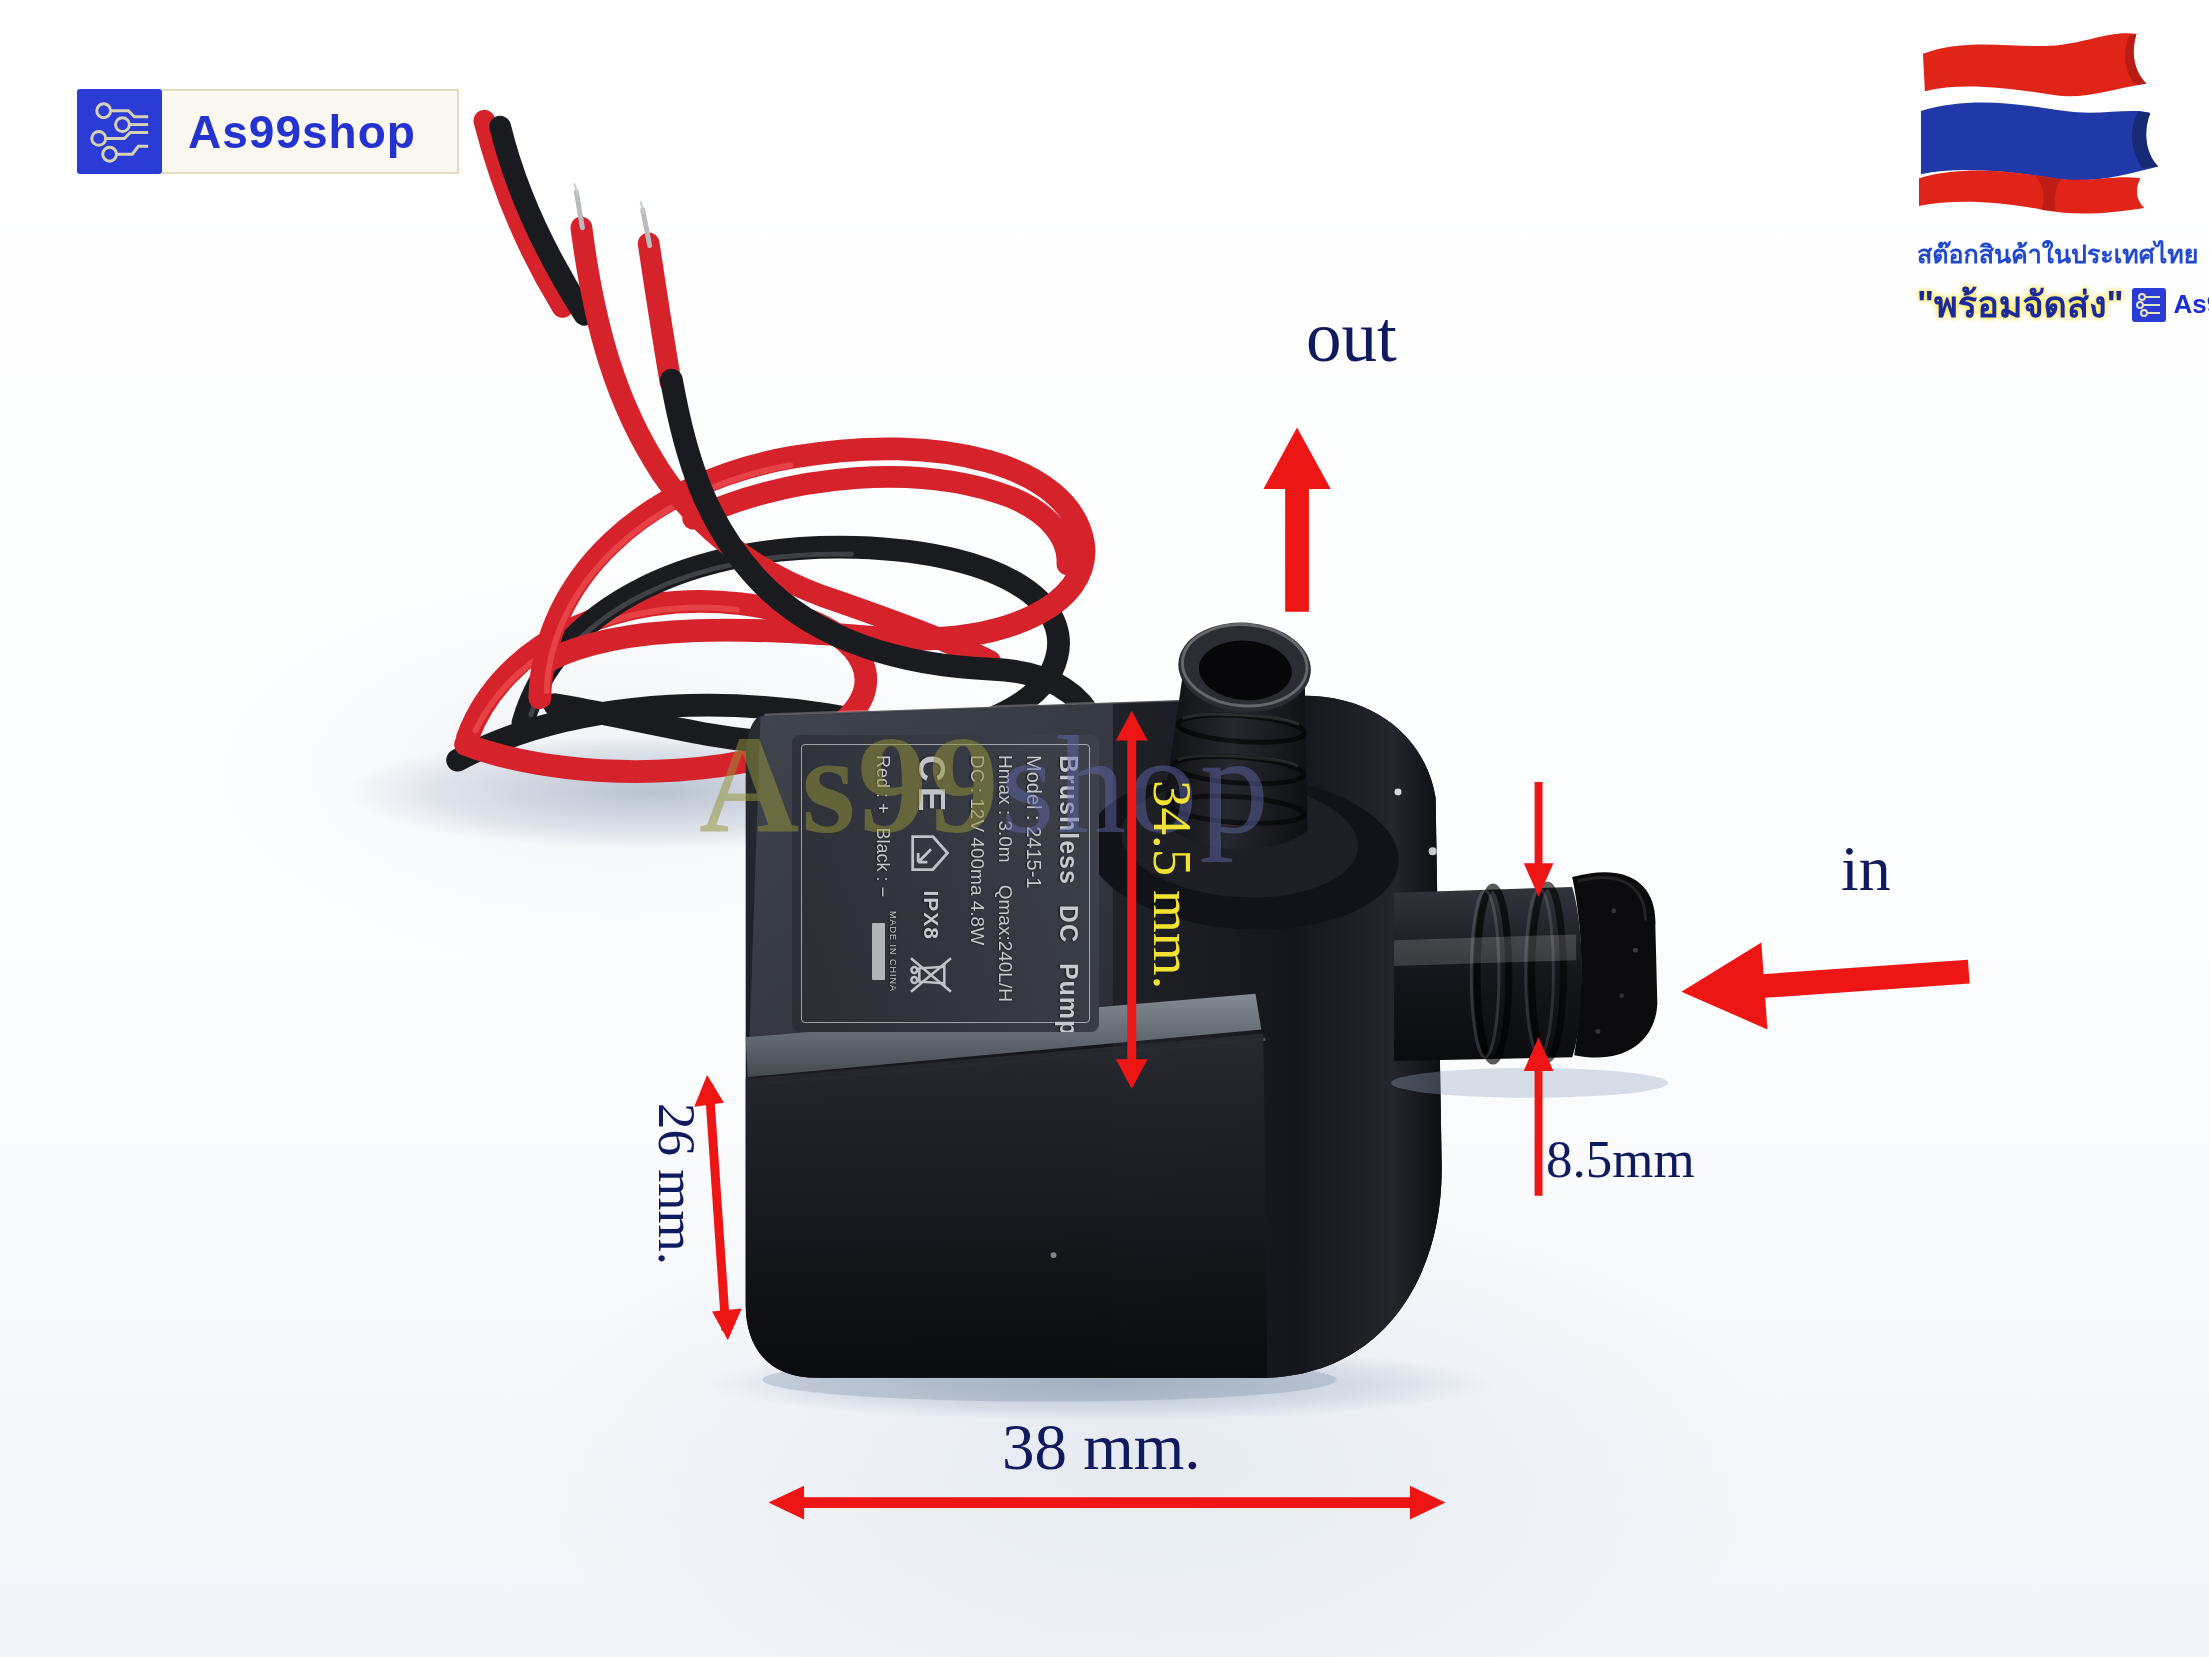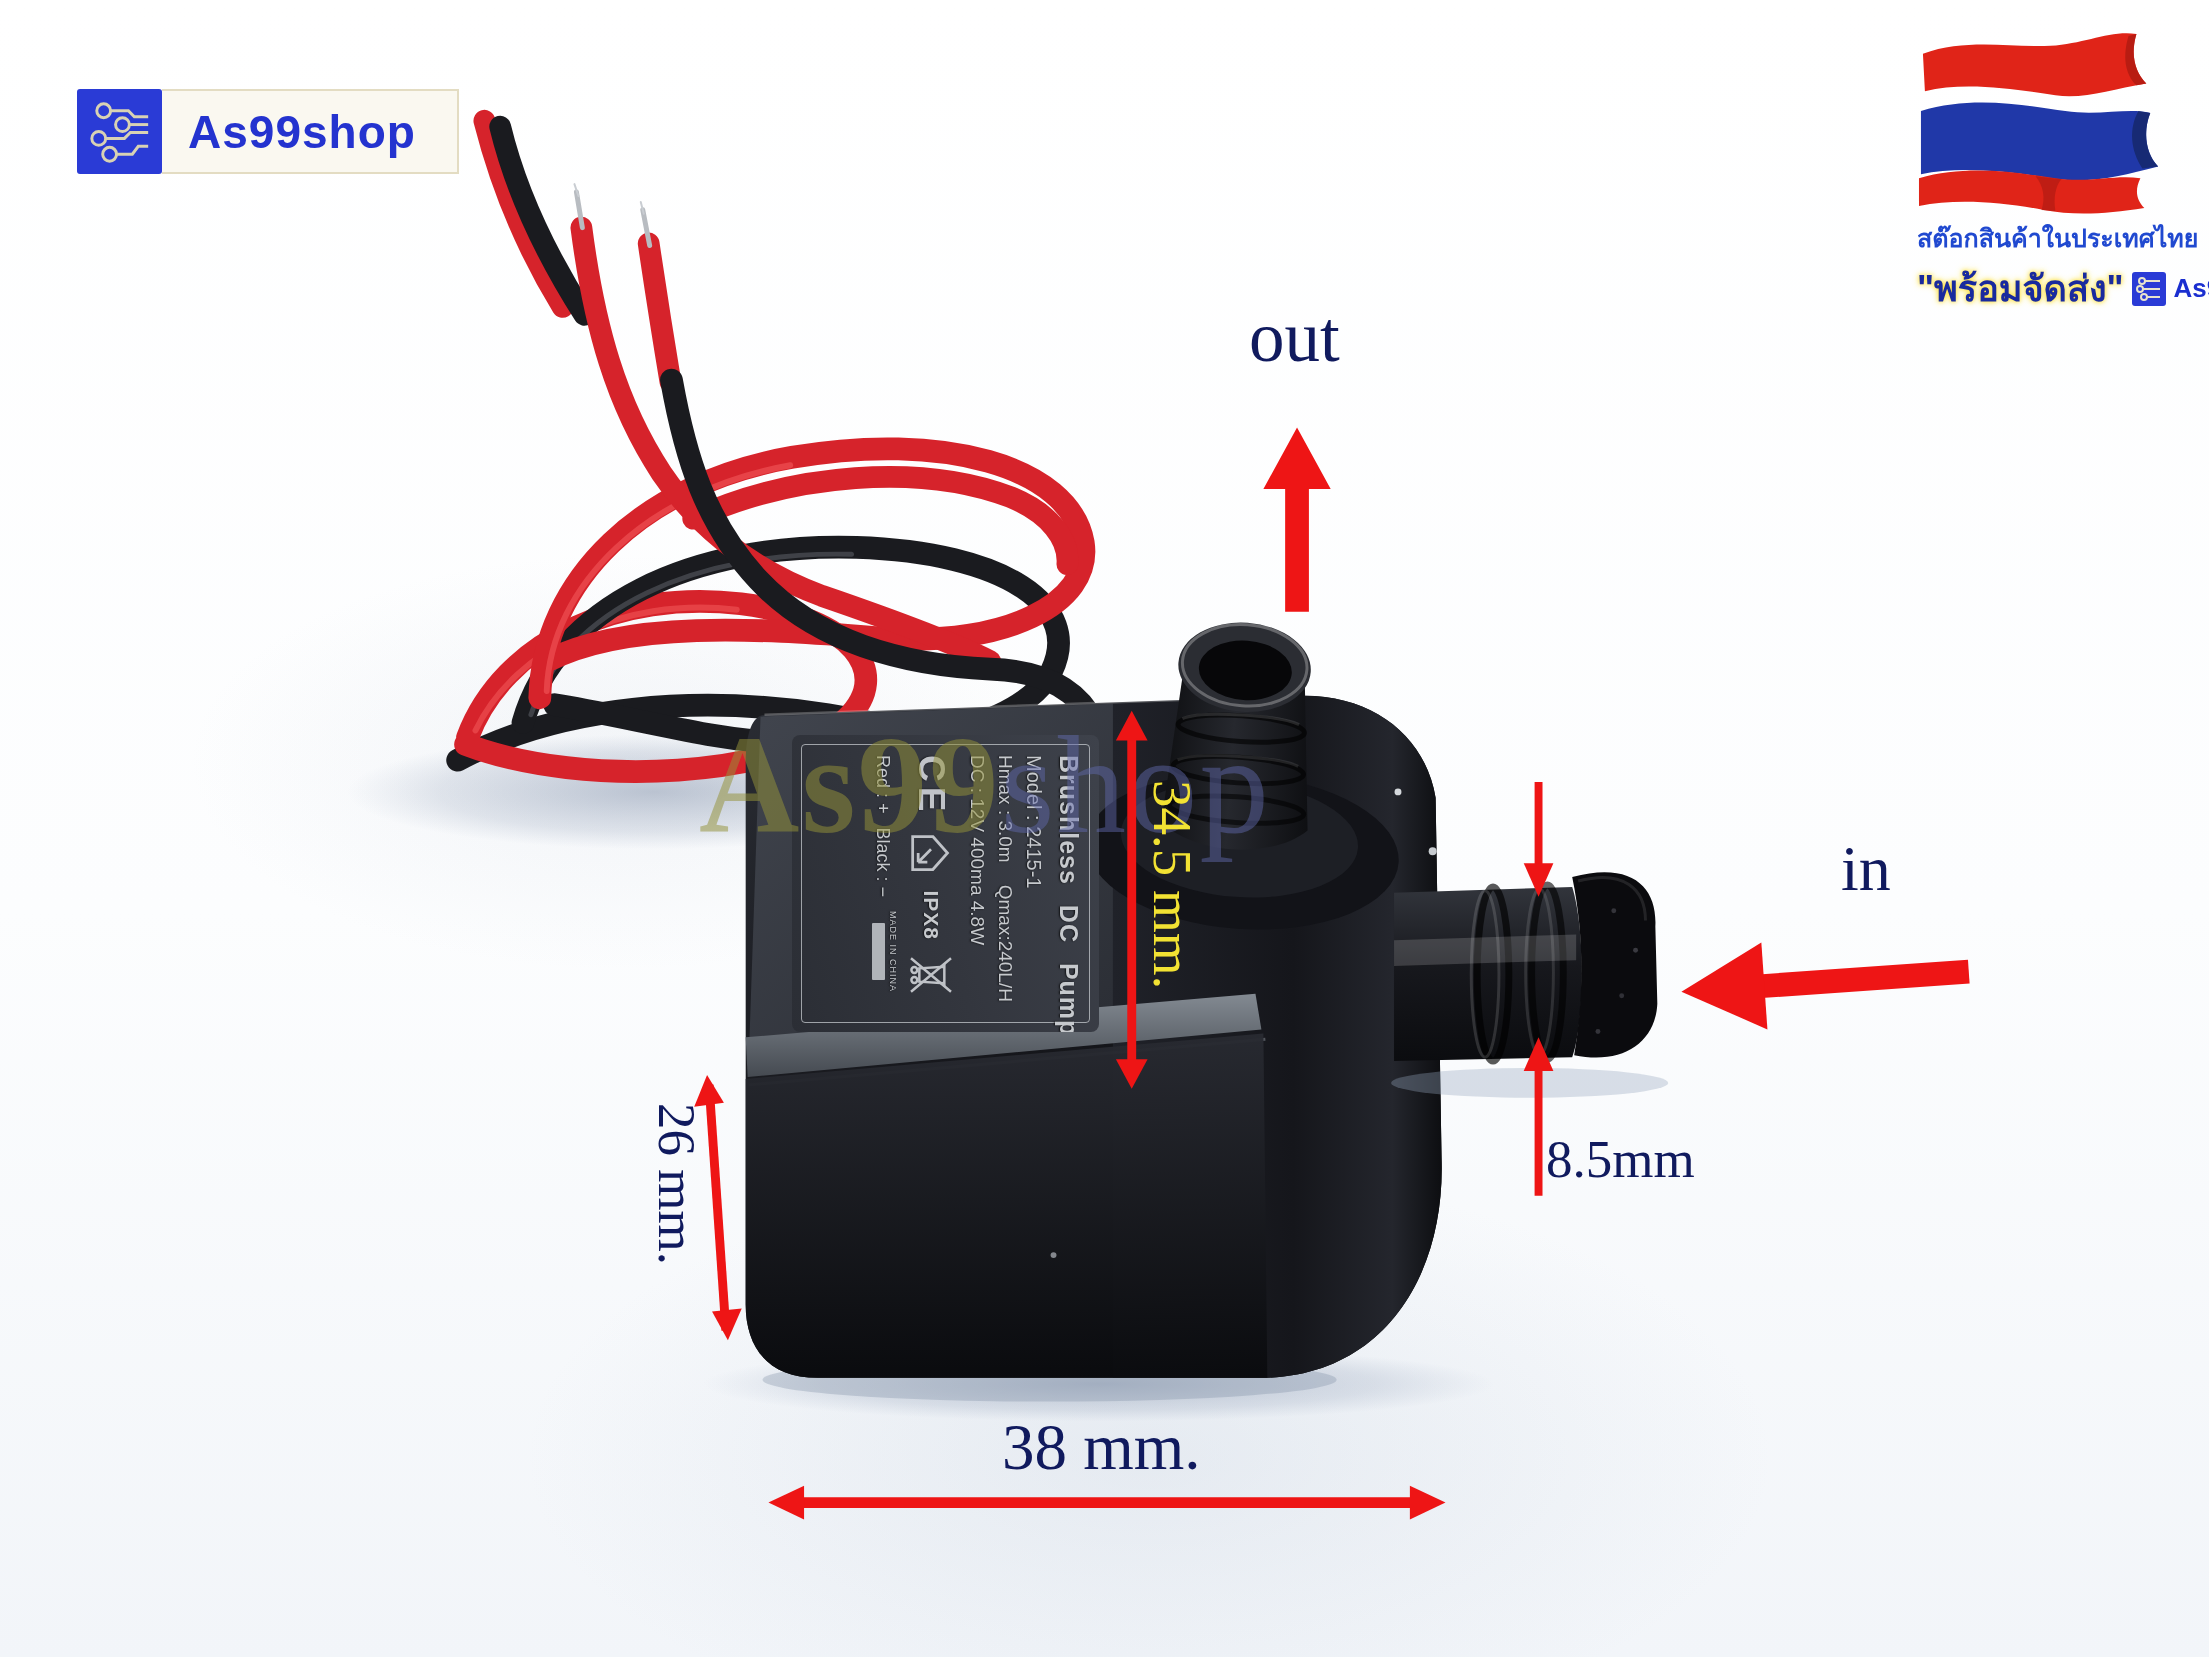--- a/index.html
+++ b/index.html
@@ -19,21 +19,21 @@
   .shop-logo{left:77px;top:89px;display:flex;align-items:stretch;height:85px;}
   .shop-logo .sq{width:85px;height:85px;background:#2a3bd6;border-radius:3px;flex:0 0 auto;}
   .shop-logo .txtbox{
     width:297px;background:#faf8f0;border:2px solid #e3dcc2;border-left:none;
     display:flex;align-items:center;padding-left:26px;box-sizing:border-box;
   }
   .shop-logo .brand{font-size:46px;font-weight:bold;color:#2433cf;letter-spacing:1px;}
 
   
   .stock-badge{left:1917px;top:20px;width:293px;}
-  .stock-badge .line1{margin-top:4px;font-size:25px;font-weight:600;color:#2049d0;white-space:nowrap;}
+  .stock-badge .line1{margin-top:20px;font-size:25px;font-weight:600;color:#2049d0;white-space:nowrap;}
   .stock-badge .row2{display:flex;align-items:center;margin-top:2px;gap:8px;}
   .stock-badge .line2{
     font-size:36px;font-weight:bold;color:#192a9e;white-space:nowrap;
     text-shadow:0 0 4px #ffe23e,0 0 7px rgba(255,226,62,.85);
   }
   .stock-badge .mini-sq{width:34px;height:34px;background:#2a3bd6;border-radius:3px;flex:0 0 auto;}
   .stock-badge .mini-brand{font-size:26px;font-weight:bold;color:#1b2fd0;white-space:nowrap;}
 
   
   .pump-label{
@@ -59,21 +59,21 @@
   
   .watermark{
     left:699px;top:705px;font-family:"Liberation Serif","DejaVu Serif",serif;
     font-size:139px;white-space:nowrap;letter-spacing:2px;
   }
   .watermark .wa{color:rgba(148,145,58,.52);font-weight:bold;}
   .watermark .wb{color:rgba(96,104,172,.48);}
 
   
   .ann{font-family:"Liberation Serif","DejaVu Serif",serif;color:#101a5e;white-space:nowrap;}
-  .t-out{left:1249px;top:297px;font-size:71px;}
+  .t-out{left:1306px;top:297px;font-size:71px;}
   .t-in{left:1841px;top:832px;font-size:64px;}
   .t-38{left:1002px;top:1410px;font-size:65px;}
   .t-85{left:1546px;top:1129px;font-size:53px;text-align:center;}
   .t-345{left:1204px;top:780px;font-size:55px;color:#f2e233;transform:rotate(90deg);transform-origin:0 0;}
   .t-26{left:707px;top:1103px;font-size:53px;transform:rotate(90deg);transform-origin:0 0;}
   .t-cable{left:1596px;top:1495px;font-size:75px;}
 </style>
 </head>
 <body>
 

